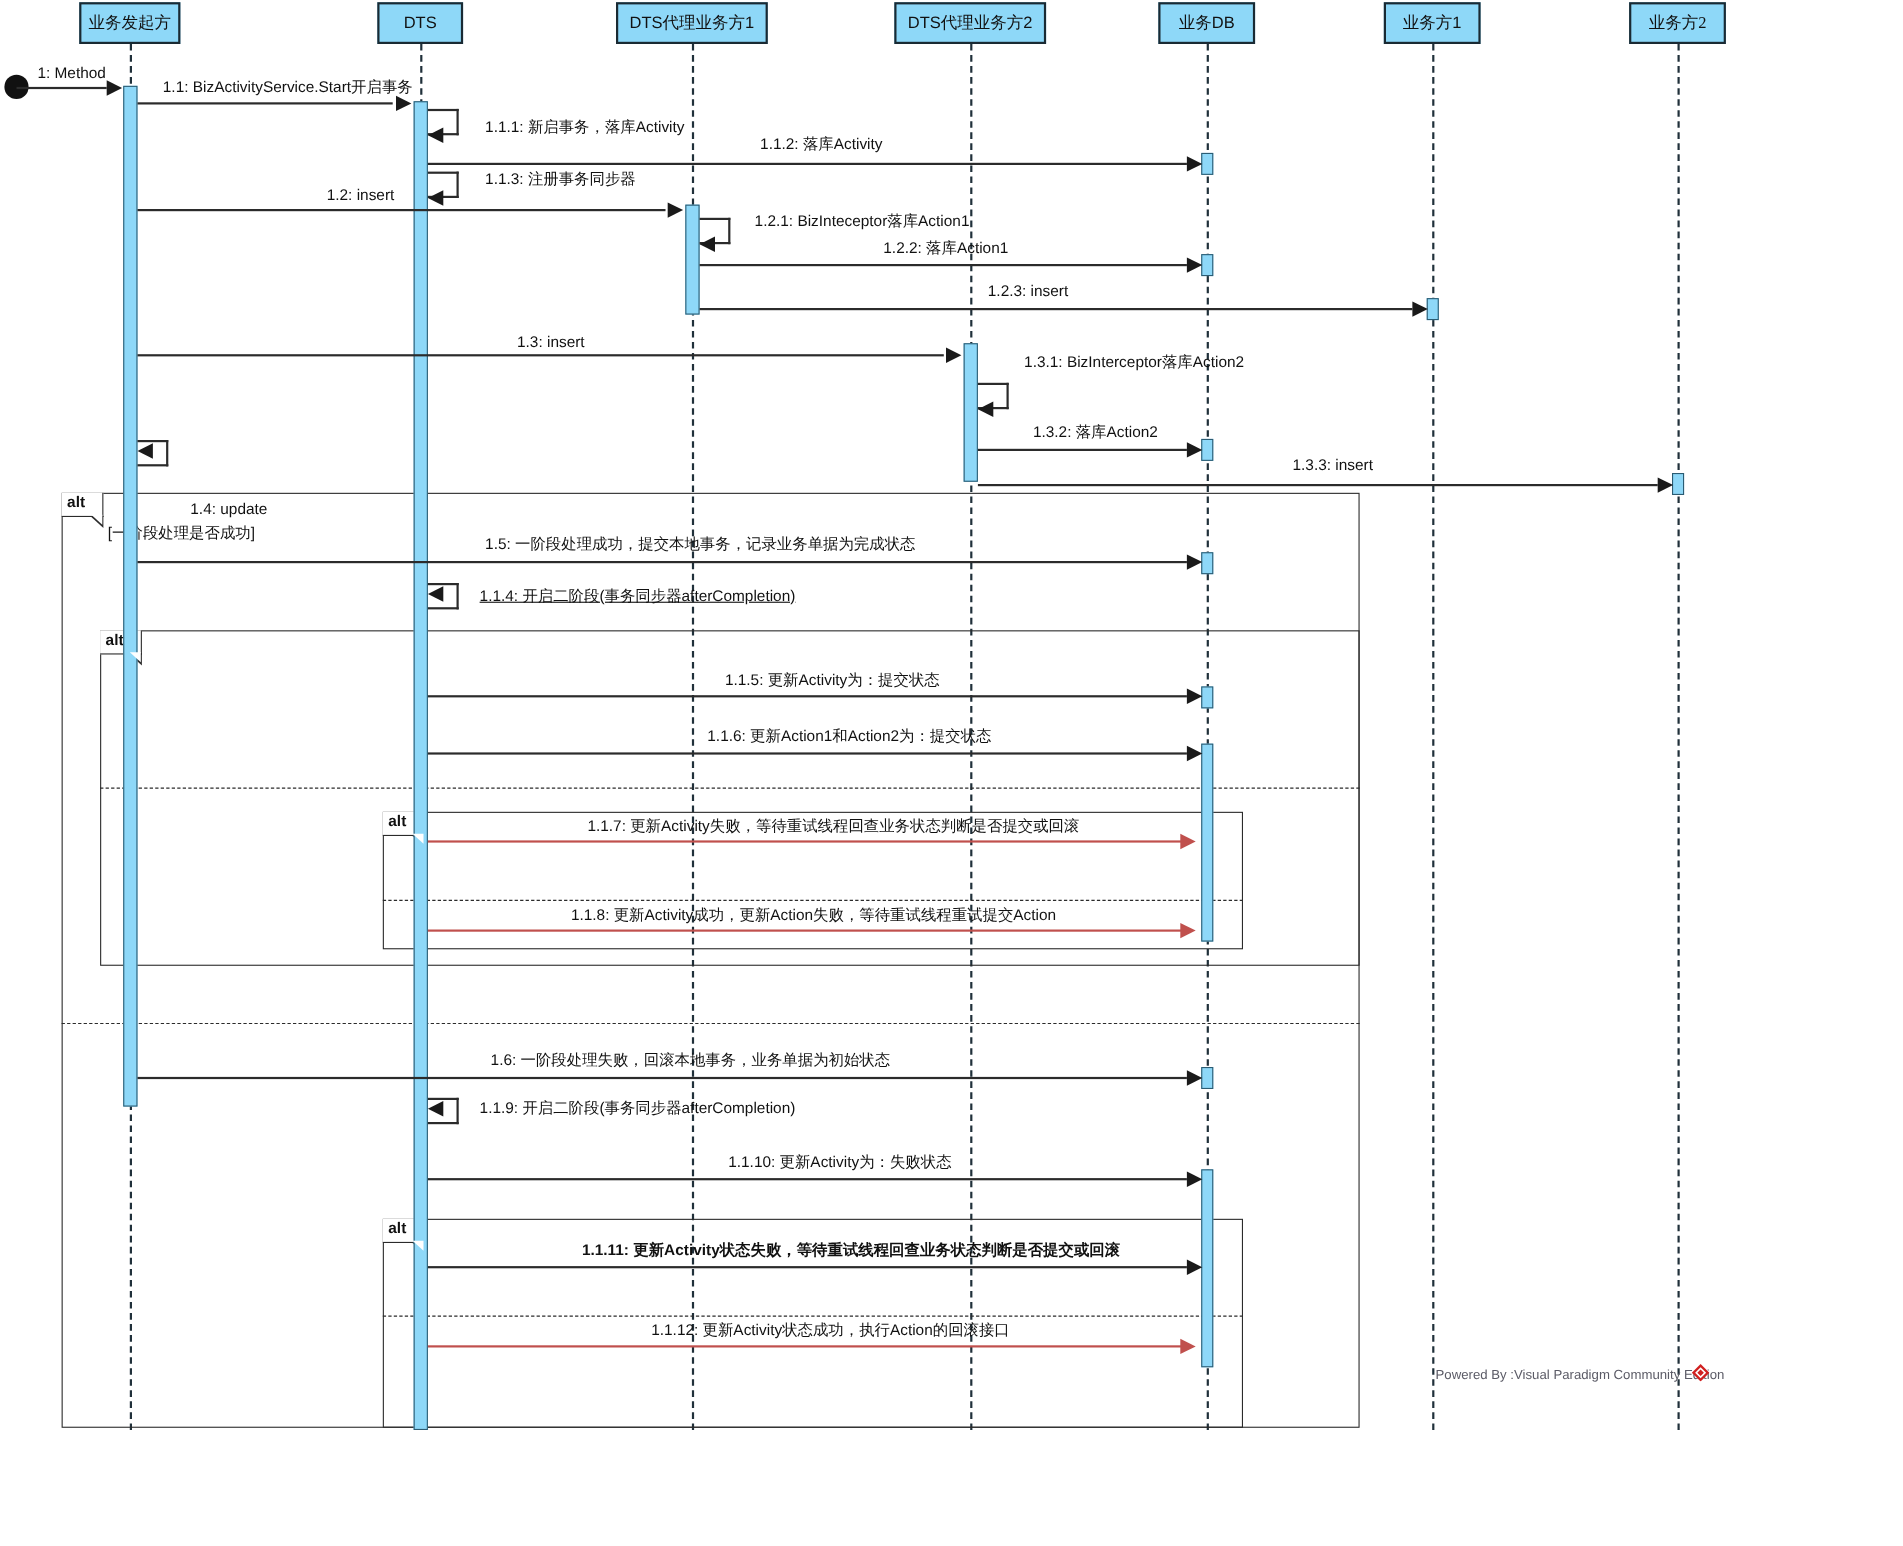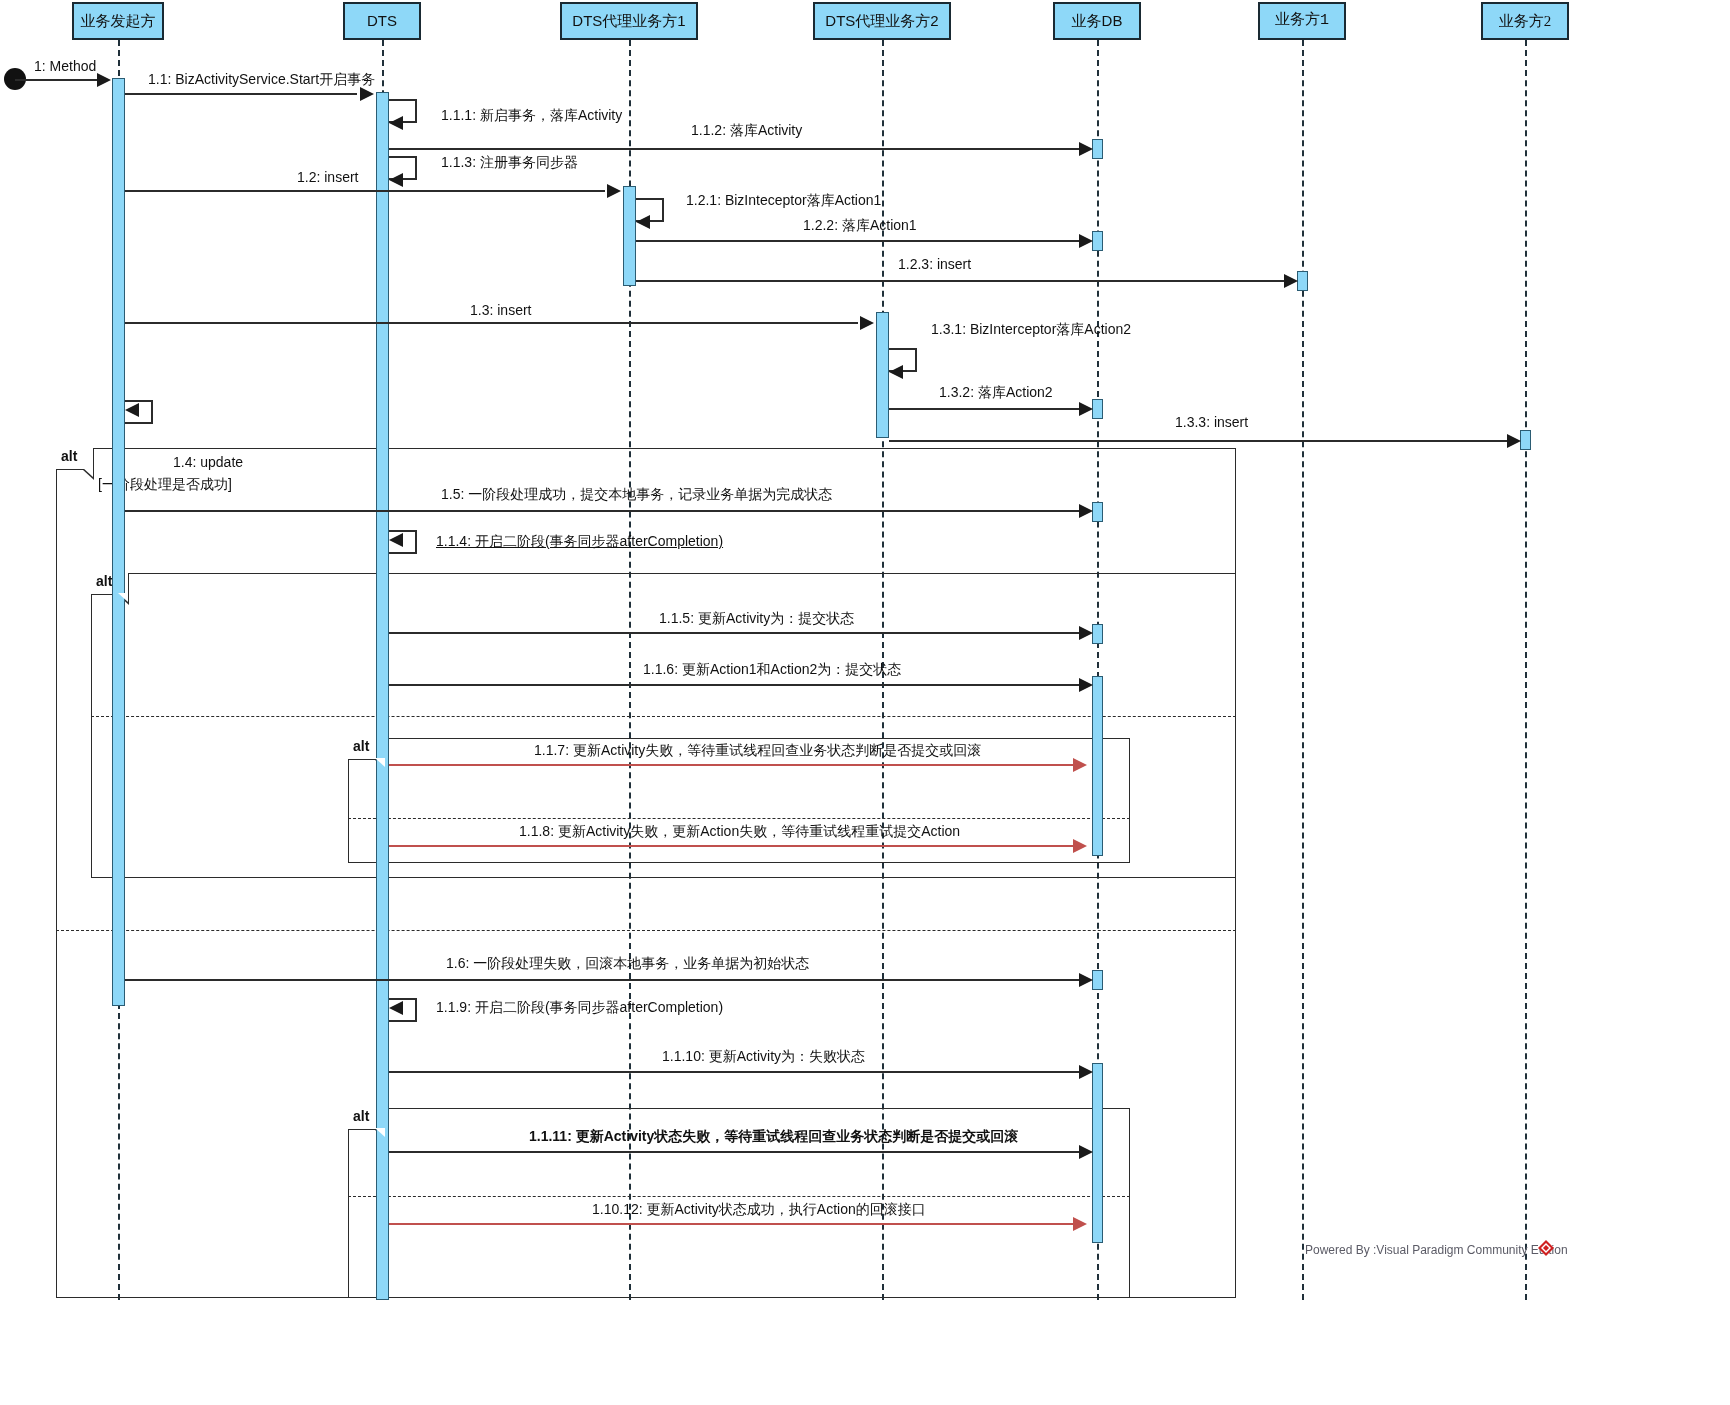--- a/index.html
+++ b/index.html
@@ -142,21 +142,21 @@
   </div>
   <div class="head" style="left:560px;top:2px;width:138px;height:38px;">
     <span>DTS代理业务方1</span>
   </div>
   <div class="head" style="left:813px;top:2px;width:138px;height:38px;">
     <span>DTS代理业务方2</span>
   </div>
   <div class="head" style="left:1053px;top:2px;width:88px;height:38px;">
     <span>业务DB</span>
   </div>
-  <div class="head" style="left:1258px;top:2px;width:88px;height:38px;font-family:Liberation Mono, monospace;">
+  <div class="head" style="left:1258px;top:2px;width:88px;height:38px;">
     <span>业务方1</span>
   </div>
   <div class="head" style="left:1481px;top:2px;width:88px;height:38px;font-family:Liberation Serif, serif;">
     <span>业务方2</span>
   </div>
 
   <div class="lifeline" style="left:118px;top:40px;height:1260px;"></div>
   <div class="lifeline" style="left:382px;top:40px;height:1260px;"></div>
   <div class="lifeline" style="left:629px;top:40px;height:1260px;"></div>
   <div class="lifeline" style="left:882px;top:40px;height:1260px;"></div>
@@ -281,41 +281,41 @@
   <div class="msgline" style="left:389px;top:684px;width:690px;"></div>
   <div class="arrowhead" style="left:1079px;top:678px;"></div>
   <div class="msglabel" style="left:643px;top:661px;">1.1.6: 更新Action1和Action2为：提交状态</div>
 
   <div class="msgline red" style="left:389px;top:764px;width:688px;"></div>
   <div class="arrowhead red" style="left:1073px;top:758px;"></div>
   <div class="msglabel" style="left:534px;top:742px;">1.1.7: 更新Activity失败，等待重试线程回查业务状态判断是否提交或回滚</div>
 
   <div class="msgline red" style="left:389px;top:845px;width:688px;"></div>
   <div class="arrowhead red" style="left:1073px;top:839px;"></div>
-  <div class="msglabel" style="left:519px;top:823px;">1.1.8: 更新Activity失败，更新Action失败，等待重试线程重试提交Action</div>
+  <div class="msglabel" style="left:519px;top:823px;">1.1.8: 更新Activity成功，更新Action失败，等待重试线程重试提交Action</div>
 
   <div class="msgline" style="left:125px;top:979px;width:954px;"></div>
   <div class="arrowhead" style="left:1079px;top:973px;"></div>
   <div class="msglabel" style="left:446px;top:955px;">1.6: 一阶段处理失败，回滚本地事务，业务单据为初始状态</div>
 
   <div class="selfmsg" style="left:389px;top:998px;width:28px;height:24px;"></div>
   <div class="arrowhead left" style="left:389px;top:1001px;"></div>
   <div class="msglabel" style="left:436px;top:999px;">1.1.9: 开启二阶段(事务同步器afterCompletion)</div>
 
   <div class="msgline" style="left:389px;top:1071px;width:690px;"></div>
   <div class="arrowhead" style="left:1079px;top:1065px;"></div>
   <div class="msglabel" style="left:662px;top:1048px;">1.1.10: 更新Activity为：失败状态</div>
 
   <div class="msgline" style="left:389px;top:1151px;width:690px;"></div>
   <div class="arrowhead" style="left:1079px;top:1145px;"></div>
   <div class="msglabel" style="left:529px;top:1128px;font-weight:bold;">1.1.11: 更新Activity状态失败，等待重试线程回查业务状态判断是否提交或回滚</div>
 
   <div class="msgline red" style="left:389px;top:1223px;width:688px;"></div>
   <div class="arrowhead red" style="left:1073px;top:1217px;"></div>
-  <div class="msglabel" style="left:592px;top:1201px;">1.10.12: 更新Activity状态成功，执行Action的回滚接口</div>
+  <div class="msglabel" style="left:592px;top:1201px;">1.1.12: 更新Activity状态成功，执行Action的回滚接口</div>
 
   <div class="watermark" style="left:1305px;top:1243px;">Powered By :Visual Paradigm Community Edition</div>
   <svg class="vp-logo" style="left:1538px;top:1240px;" viewBox="0 0 16 16" xmlns="http://www.w3.org/2000/svg">
     <polygon points="8,0 16,8 8,16 0,8" fill="#d02020"></polygon>
     <polygon points="8,3 13,8 8,13 3,8" fill="#ffffff"></polygon>
     <polygon points="8,5 11,8 8,11 5,8" fill="#d02020"></polygon>
   </svg>
 
 </div>
 

